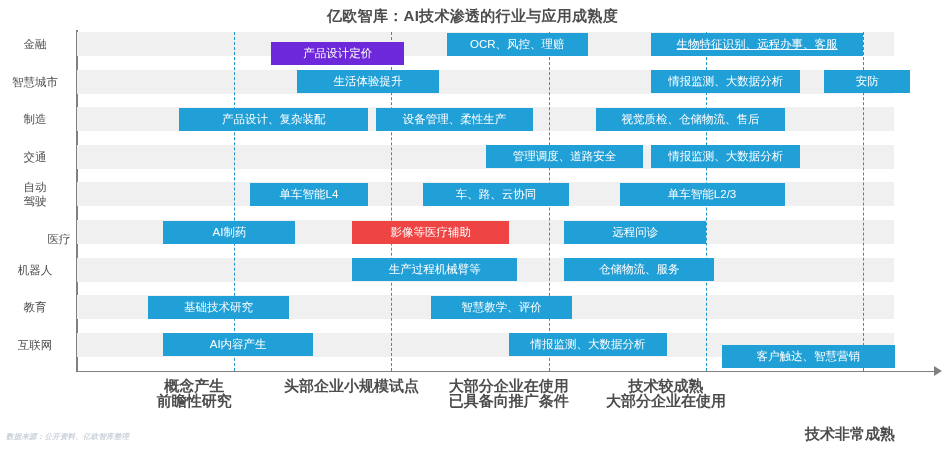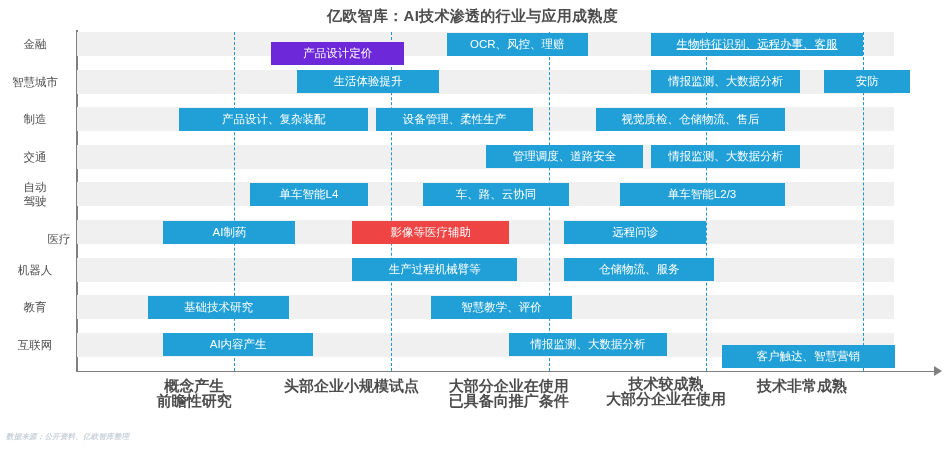--- a/index.html
+++ b/index.html
@@ -140,22 +140,22 @@
       <div>概念产生</div>
       <div>前瞻性研究</div>
     </div>
     <div class="stage" style="width: 170px; left: 266.495px;">
       <div>头部企业小规模试点</div>
     </div>
     <div class="stage" style="width: 170px; left: 423.743px;">
       <div>大部分企业在使用</div>
       <div>已具备向推广条件</div>
     </div>
-    <div class="stage" style="width: 170px; left: 580.991px; font-family: Liberation Mono, monospace;">
+    <div class="stage" style="width: 170px; left: 580.991px;">
       <div>技术较成熟</div>
       <div>大部分企业在使用</div>
     </div>
-    <div class="stage" style="width: 170px; left: 717px;">
+    <div class="stage" style="width: 170px; left: 765px; margin-top: 48px;">
       <div>技术非常成熟</div>
     </div>
   </div>
 
 <div id="footnote">数据来源：公开资料、亿欧智库整理</div>
 
 </body></html>

